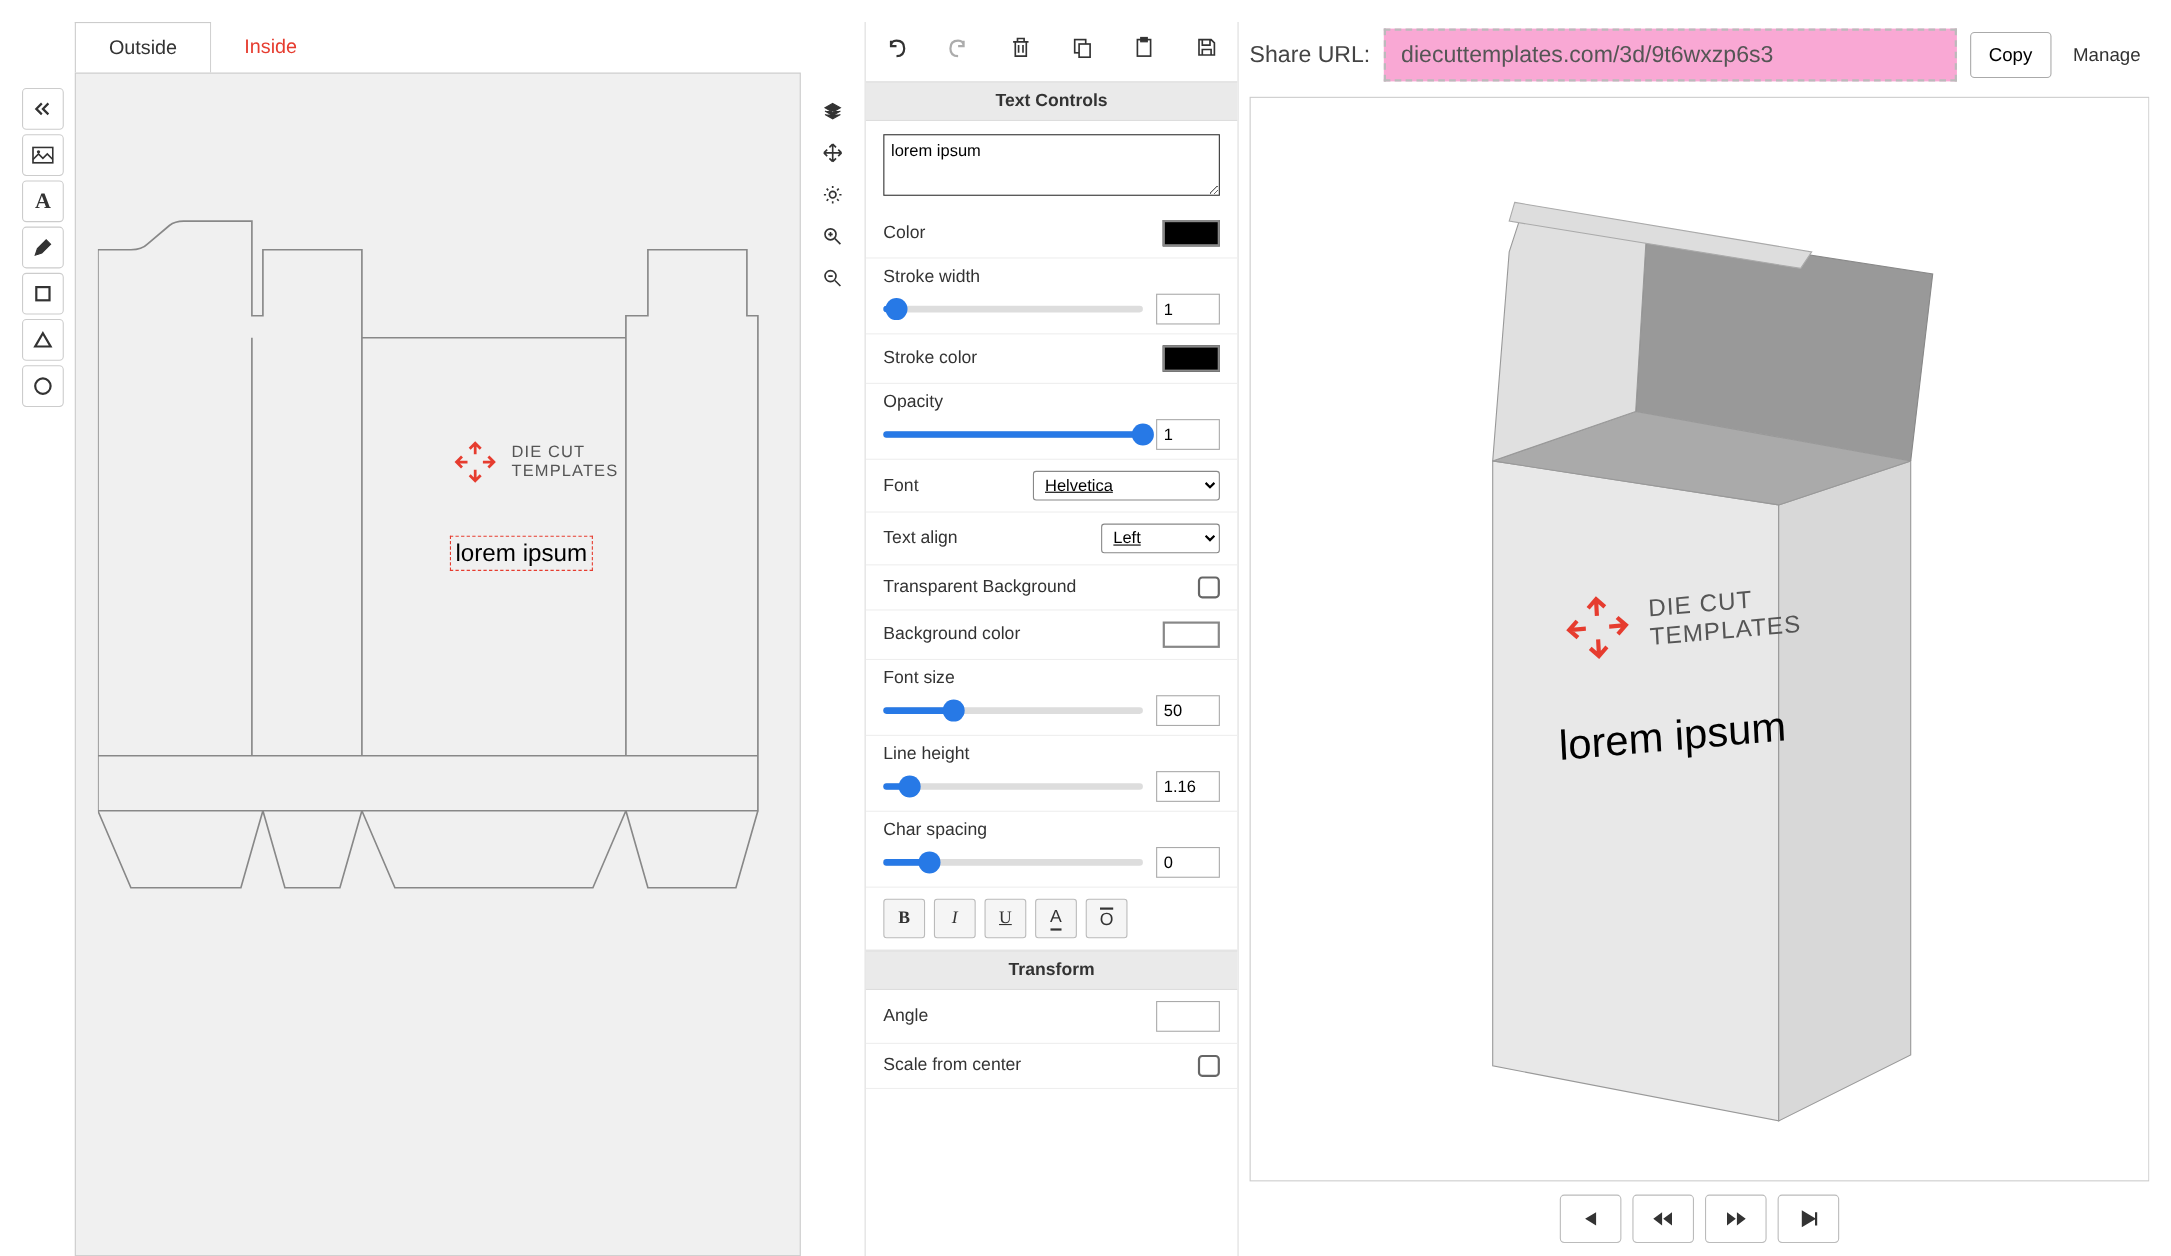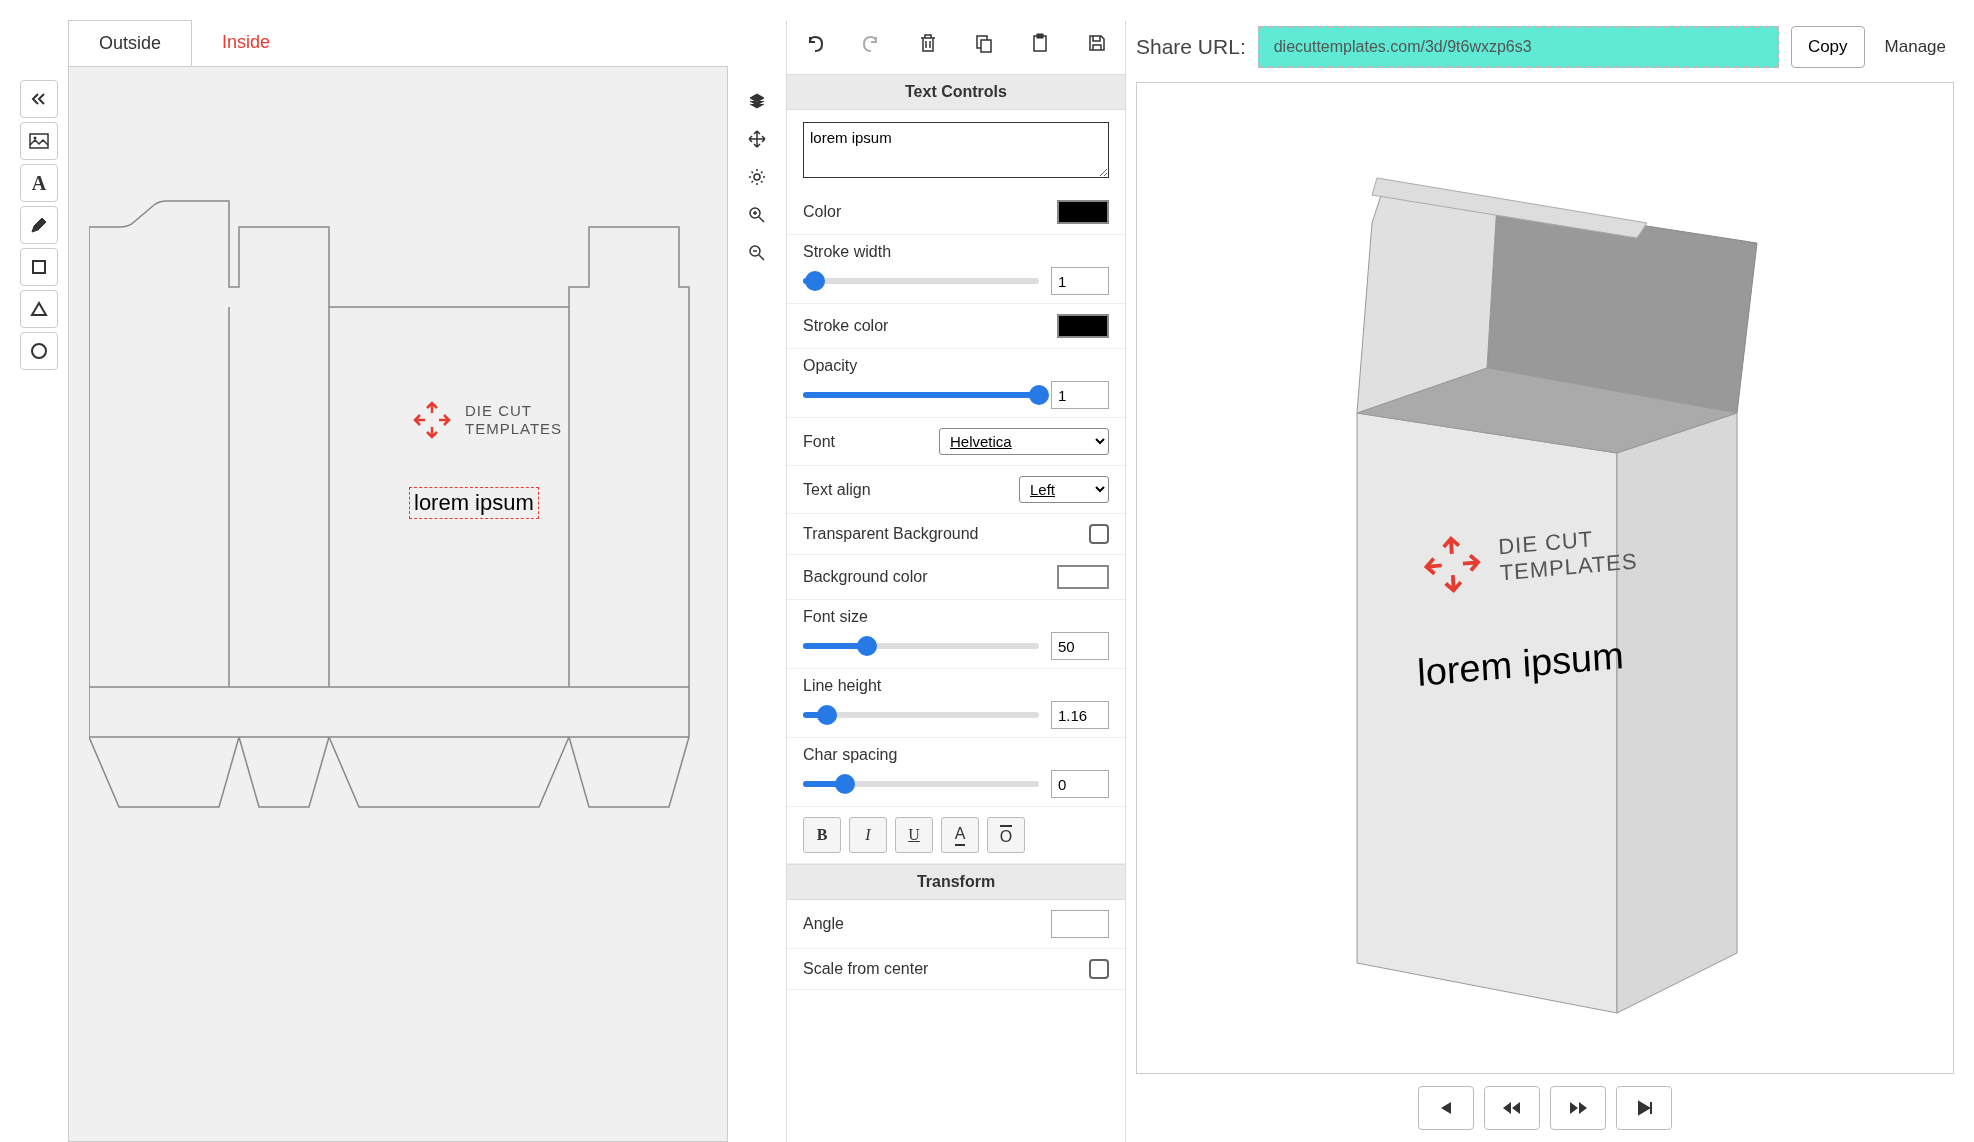--- a/index.html
+++ b/index.html
@@ -38,30 +38,30 @@
 .prop-col .row2 { display: flex; align-items: center; gap: 12px; margin-top: 6px; }
 .textarea { width: calc(100% - 32px); margin: 12px 16px; height: 56px; border: 1px solid #333; resize: both; padding: 6px; font-size: 15px; }
 .swatch { width: 52px; height: 24px; border: 2px solid #888; background: #000; cursor: pointer; }
 .swatch.white { background: #fff; }
 .num-input { width: 58px; height: 28px; border: 1px solid #aaa; padding: 2px 6px; font-size: 15px; text-align: left; }
 .slider { flex: 1; height: 6px; background: #ddd; border-radius: 3px; position: relative; }
 .slider-fill { position: absolute; left: 0; top: 0; bottom: 0; background: #2779e6; border-radius: 3px; }
 .slider-thumb { position: absolute; top: 50%; transform: translate(-50%, -50%); width: 20px; height: 20px; background: #2779e6; border-radius: 50%; }
 .select { border: 1px solid #888; padding: 3px 6px; font-size: 15px; background: #fff; border-radius: 3px; text-decoration: underline; }
 .select.font { width: 170px; }
-.select.align { width: 90px; }
+.select.align { width: 108px; }
 .chk { width: 20px; height: 20px; border: 2px solid #666; border-radius: 4px; cursor: pointer; }
 .style-row { display: flex; gap: 8px; padding: 10px 16px; border-bottom: 1px solid #eee; }
 .style-btn { width: 38px; height: 36px; border: 1px solid #bbb; border-radius: 3px; background: #f5f5f5; display: flex; align-items: center; justify-content: center; font-size: 16px; cursor: pointer; font-family: Georgia, serif; }
 
 
 .preview { flex: 1; display: flex; flex-direction: column; }
 .preview-header { display: flex; align-items: center; gap: 12px; padding: 6px 0 14px 0; }
 .share-label { font-size: 21px; color: #444; }
-.share-input { flex: 1; border: 2px dashed #bbb; padding: 10px 14px; font-size: 16px; color: #555; background: #5eead4; }
+.share-input { flex: 1; border: 2px dashed #bbb; padding: 10px 14px; font-size: 21px; color: #555; background: #f9a8d4; }
 .copy-btn { border: 1px solid #aaa; border-radius: 4px; padding: 10px 16px; font-size: 17px; background: #fff; cursor: pointer; }
 .manage-link { font-size: 17px; color: #333; cursor: pointer; padding: 0 8px; }
 .preview-3d { flex: 1; border: 1px solid #ccc; position: relative; background: #fff; overflow: hidden; }
 .box3d { position: absolute; top: 60px; left: 120px; }
 .preview-text { position: absolute; top: 560px; left: 280px; font-family: Helvetica; font-size: 38px; transform: rotate(-5deg) skewX(-2deg); color: #000; }
 .preview-logo { position: absolute; top: 440px; left: 280px; transform: rotate(-5deg) skewX(-2deg); display: flex; align-items: center; gap: 12px; }
 .preview-logo .logo-text { font-size: 22px; color: #555; }
 .play-controls { display: flex; justify-content: center; gap: 10px; padding: 12px 0; }
 .play-btn { width: 56px; height: 44px; border: 1px solid #bbb; border-radius: 4px; background: #fff; display: flex; align-items: center; justify-content: center; cursor: pointer; font-size: 17px; }
 </style>

